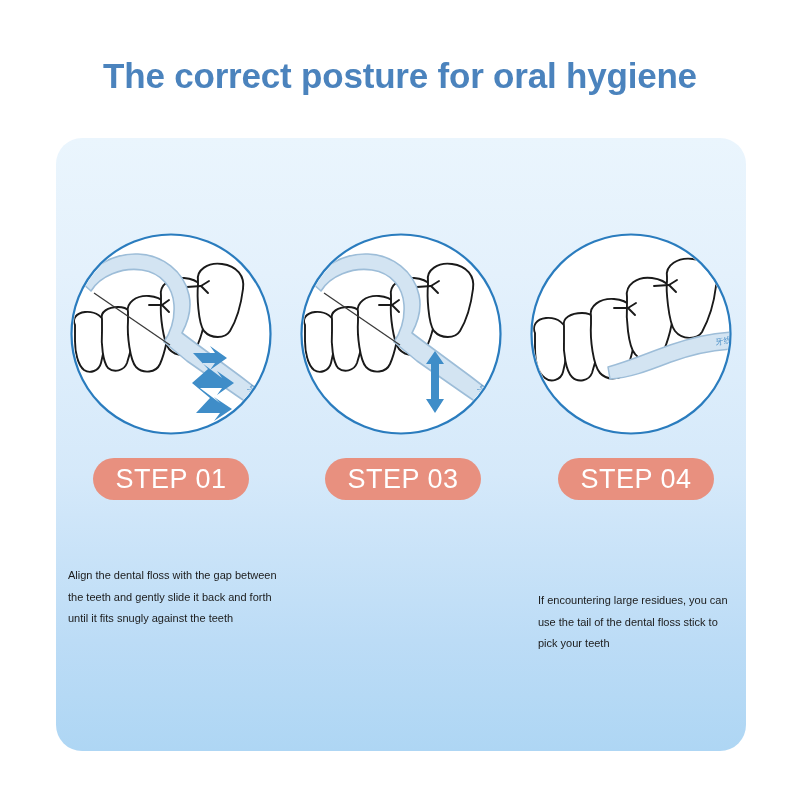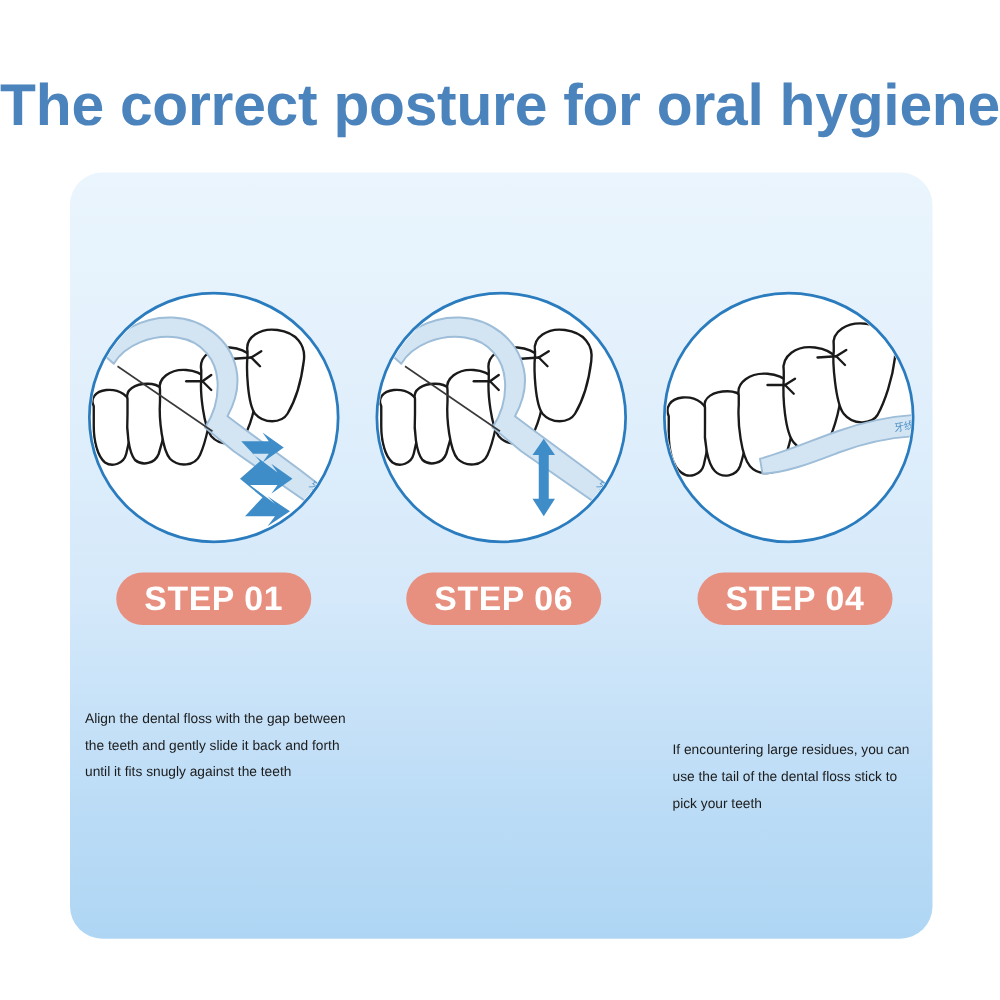--- a/index.html
+++ b/index.html
@@ -17,21 +17,21 @@
     -webkit-font-smoothing: antialiased;
   }
 
   
   .page-title {
     position: absolute;
     left: 0;
     top: 56px;
     width: 800px;
     text-align: center;
-    font-size: 47px;
+    font-size: 35px;
     font-weight: bold;
     letter-spacing: -0.2px;
     color: #4b83bd;
     font-family: "Liberation Sans", sans-serif;
     white-space: nowrap;
   }
 
   
   .card {
     position: absolute;
@@ -82,21 +82,20 @@
     height: 42px;
     border-radius: 21px;
     background: #e8907f;
     color: #ffffff;
     font-size: 27px;
     line-height: 42px;
     text-align: center;
     letter-spacing: 0.5px;
     font-family: "Liberation Sans", sans-serif;
     box-sizing: border-box;
-    font-weight: bold;
   }
   .col-1 .badge { margin-left: -76px; }
   .col-2 .badge { margin-left: -73px; }
 
   
   .caption {
     position: absolute;
     top: 427px;
     width: 218px;
     font-size: 11px;
@@ -210,21 +209,21 @@
             </g>
 
             <g fill="#3f8dc8" stroke="none">
               <path d="M135 118 L 144 131 L 139 131 L 139 166 L 144 166 L 135 180
                        L 126 166 L 131 166 L 131 131 L 126 131 Z"></path>
             </g>
           </g>
         </svg>
       </div>
 
-      <div class="badge">STEP 06</div>
+      <div class="badge">STEP 03</div>
 
     </div>
 
     <div class="col col-2">
 
       <div class="illus">
         <svg viewBox="0 0 202 202" xmlns="http://www.w3.org/2000/svg">
           <circle cx="101" cy="101" r="99.5" fill="#ffffff" stroke="#2a7cbe" stroke-width="2.2"></circle>
           <clipPath id="c3">
               <circle cx="101" cy="101" r="98"></circle>

